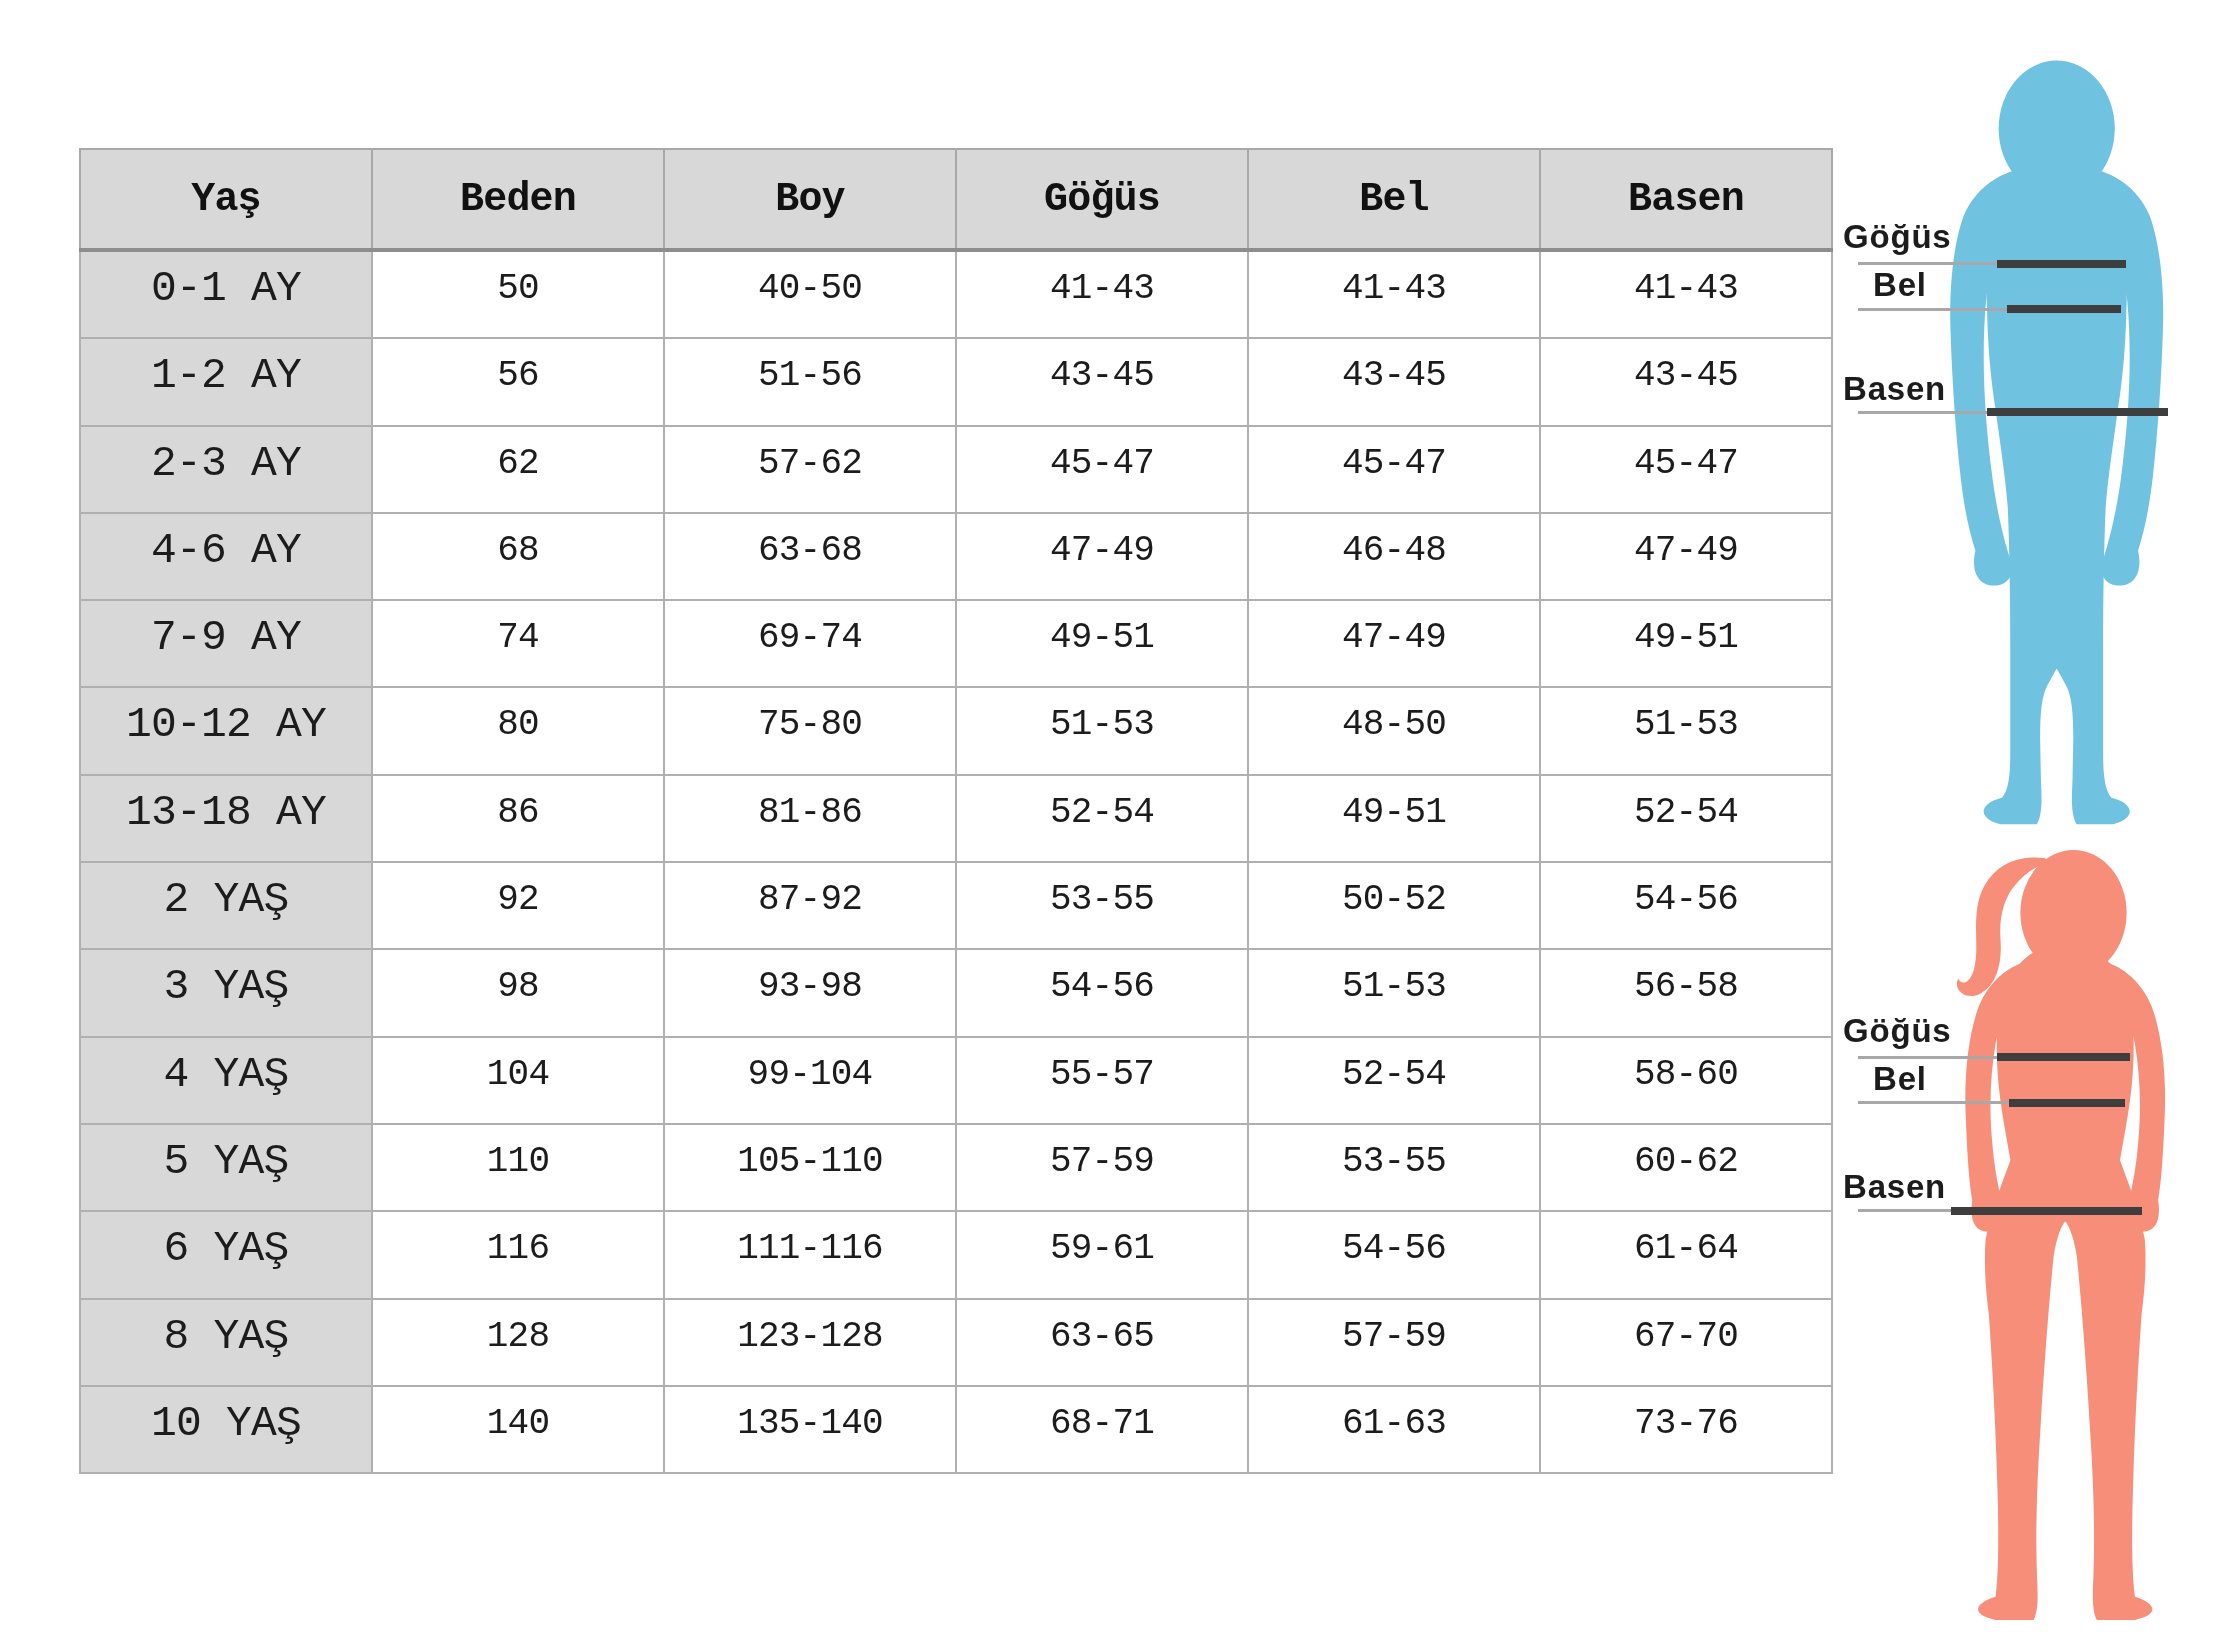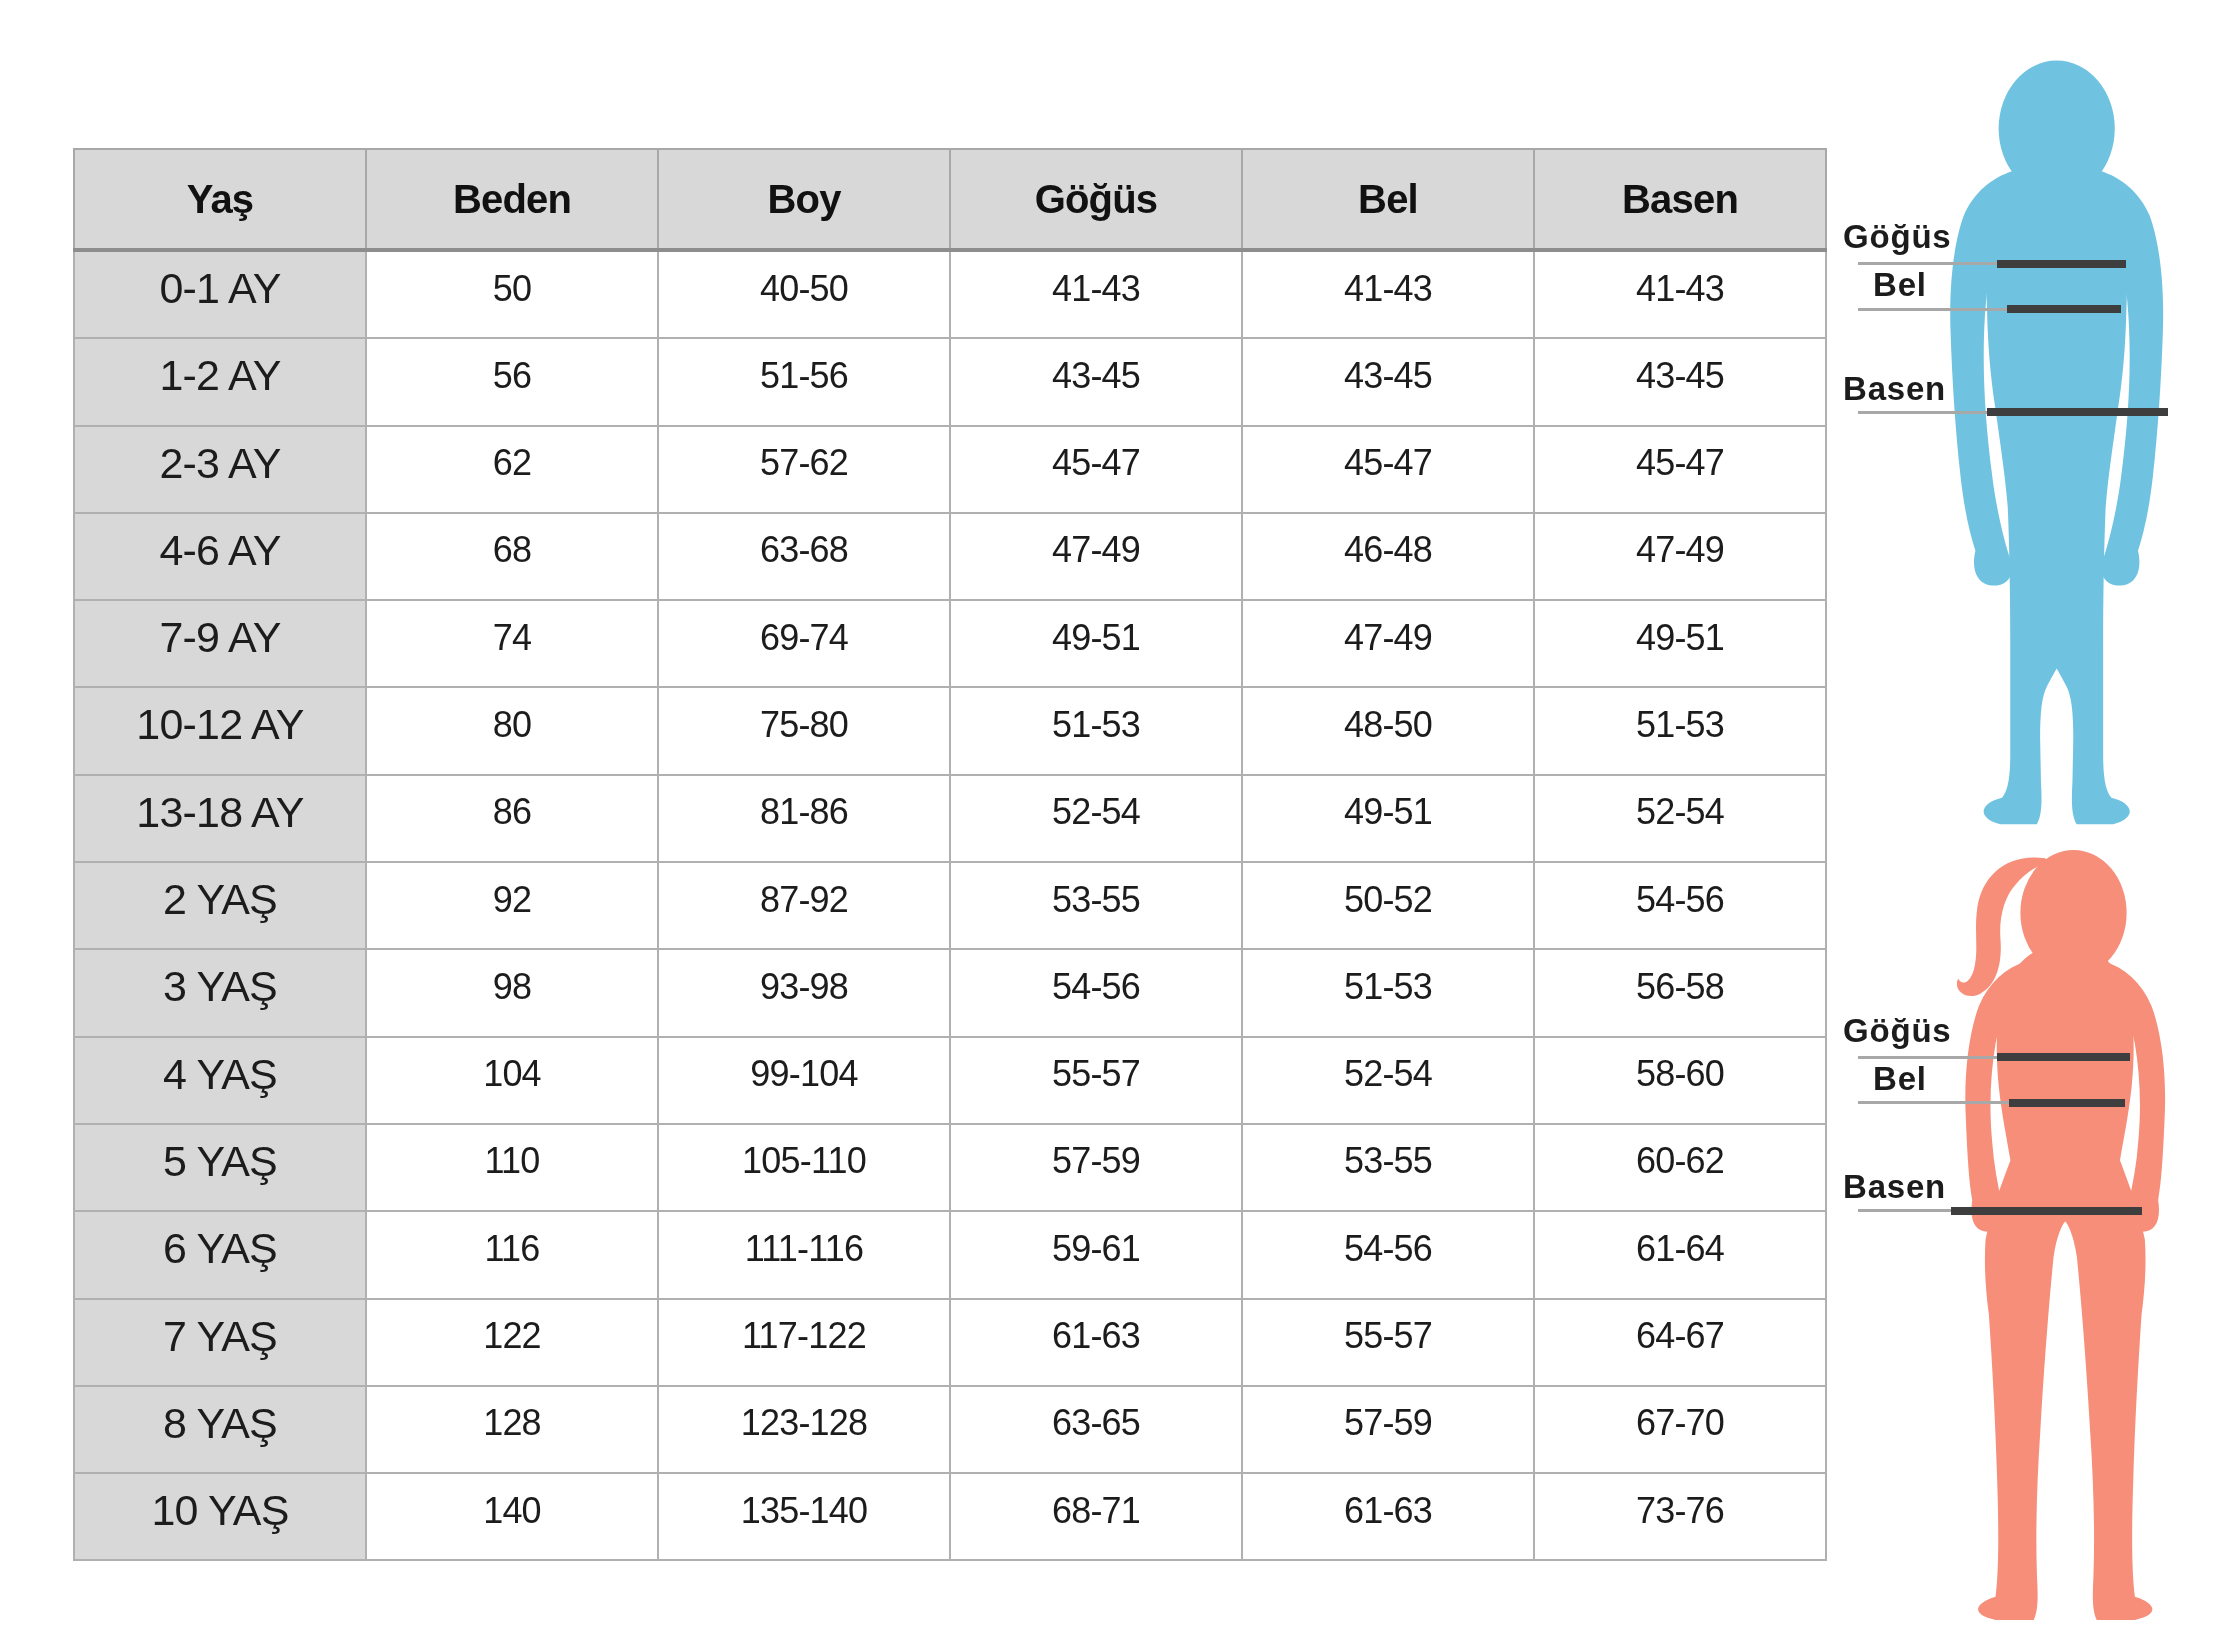--- a/index.html
+++ b/index.html
@@ -1,21 +1,21 @@
 <!DOCTYPE html>
 <html style="font-size:13.3px"><head>
 <meta charset="utf-8">
 <style>
   html,body{margin:0;padding:0;background:#ffffff;}
   #stage{
     position:relative;width:2227px;height:1650px;background:#ffffff;overflow:hidden;
     font-family:"Liberation Sans",sans-serif;color:#161616;
   }
   
-  #size-table-wrap{position:absolute;left:73px;top:148px;}
+  #size-table-wrap{position:absolute;left:79px;top:148px;font-family:Liberation Mono, monospace;}
   table.size{
     border-collapse:collapse;table-layout:fixed;
     width:1751px;border:2.5px solid #9a9a9a;background:#ffffff;
   }
   table.size col{width:292px;}
   table.size th{
     height:96px;background:#d8d8d8;font-weight:bold;font-size:40px;
     border:2.5px solid #a8a8a8;border-bottom:4.1px solid #8d8d8d;
     text-align:center;vertical-align:middle;letter-spacing:-0.8px;color:#111111;
   }
@@ -148,28 +148,20 @@
             <td>53-55</td>
             <td>60-62</td>
           </tr>
           <tr>
             <td class="age-col">6 YAŞ</td>
             <td>116</td>
             <td>111-116</td>
             <td>59-61</td>
             <td>54-56</td>
             <td>61-64</td>
-          </tr>
-          <tr>
-            <td class="age-col">7 YAŞ</td>
-            <td>122</td>
-            <td>117-122</td>
-            <td>61-63</td>
-            <td>55-57</td>
-            <td>64-67</td>
           </tr>
           <tr>
             <td class="age-col">8 YAŞ</td>
             <td>128</td>
             <td>123-128</td>
             <td>63-65</td>
             <td>57-59</td>
             <td>67-70</td>
           </tr>
           <tr>

